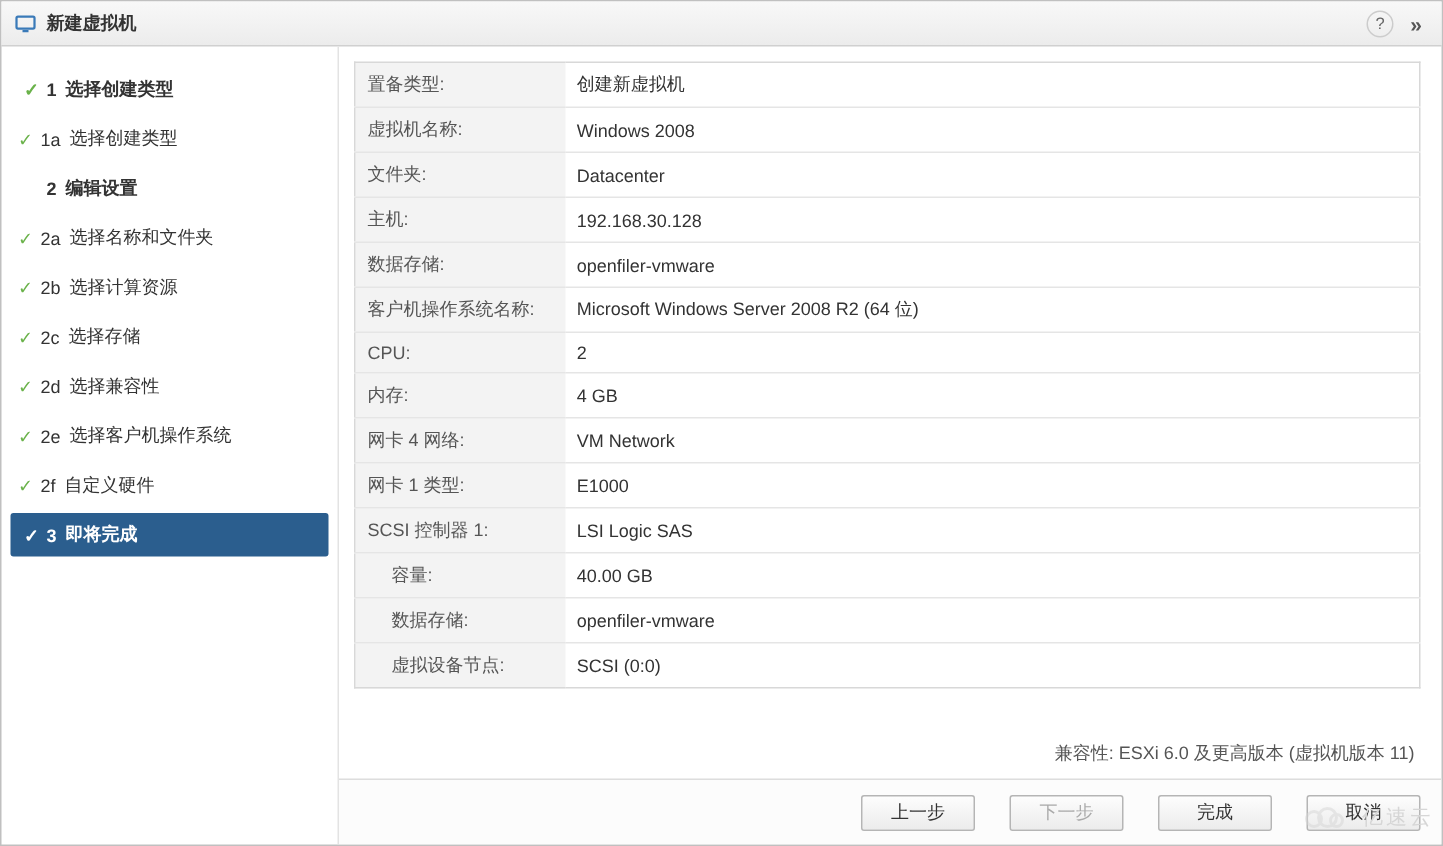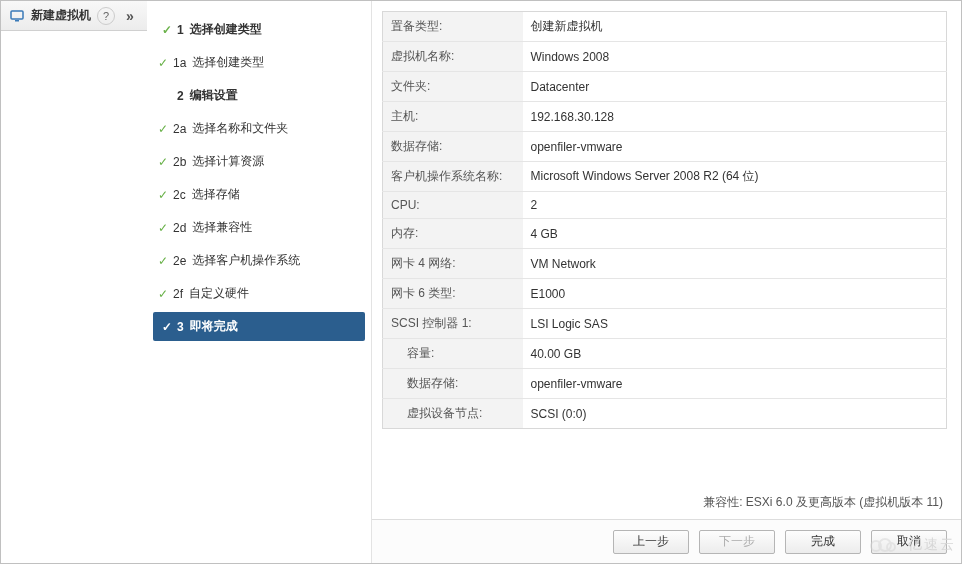--- a/index.html
+++ b/index.html
@@ -11,21 +11,21 @@
       width: 962px;
       height: 564px;
       overflow: hidden;
     }
     .dialog {
       width: 962px;
       height: 564px;
       background: #fff;
       border: 1px solid #c0c0c0;
       display: flex;
-      flex-direction: row;
+      flex-direction: column;
     }
     .titlebar {
       height: 30px;
       background: linear-gradient(#f8f8f8,#ececec);
       border-bottom: 1px solid #d0d0d0;
       display: flex;
       align-items: center;
       padding: 0 8px;
     }
     .titlebar .t-icon { width:16px; height:16px; margin-right:6px; display:inline-flex; align-items:center; justify-content:center;}
@@ -97,21 +97,21 @@
       padding:4px 18px 8px 0;
       color:#555;
     }
     .footer {
       border-top:1px solid #ddd;
       height:44px;
       display:flex;
       align-items:center;
       justify-content:flex-end;
       padding:0 14px;
-      gap:10px;
+      gap:23px;
       background:#fcfcfc;
     }
     .btn {
       min-width:76px;
       height:24px;
       border:1px solid #b5b5b5;
       background:linear-gradient(#fdfdfd,#ececec);
       border-radius:2px;
       cursor:pointer;
       font-size:12px;
@@ -237,21 +237,21 @@
               </tr>
               <tr>
                 <td class="k">内存:</td>
                 <td class="v">4 GB</td>
               </tr>
               <tr>
                 <td class="k">网卡 4 网络:</td>
                 <td class="v">VM Network</td>
               </tr>
               <tr>
-                <td class="k">网卡 6 类型:</td>
+                <td class="k">网卡 1 类型:</td>
                 <td class="v">E1000</td>
               </tr>
               <tr>
                 <td class="k">SCSI 控制器 1:</td>
                 <td class="v">LSI Logic SAS</td>
               </tr>
               <tr>
                 <td class="k indent">容量:</td>
                 <td class="v">40.00 GB</td>
               </tr>

